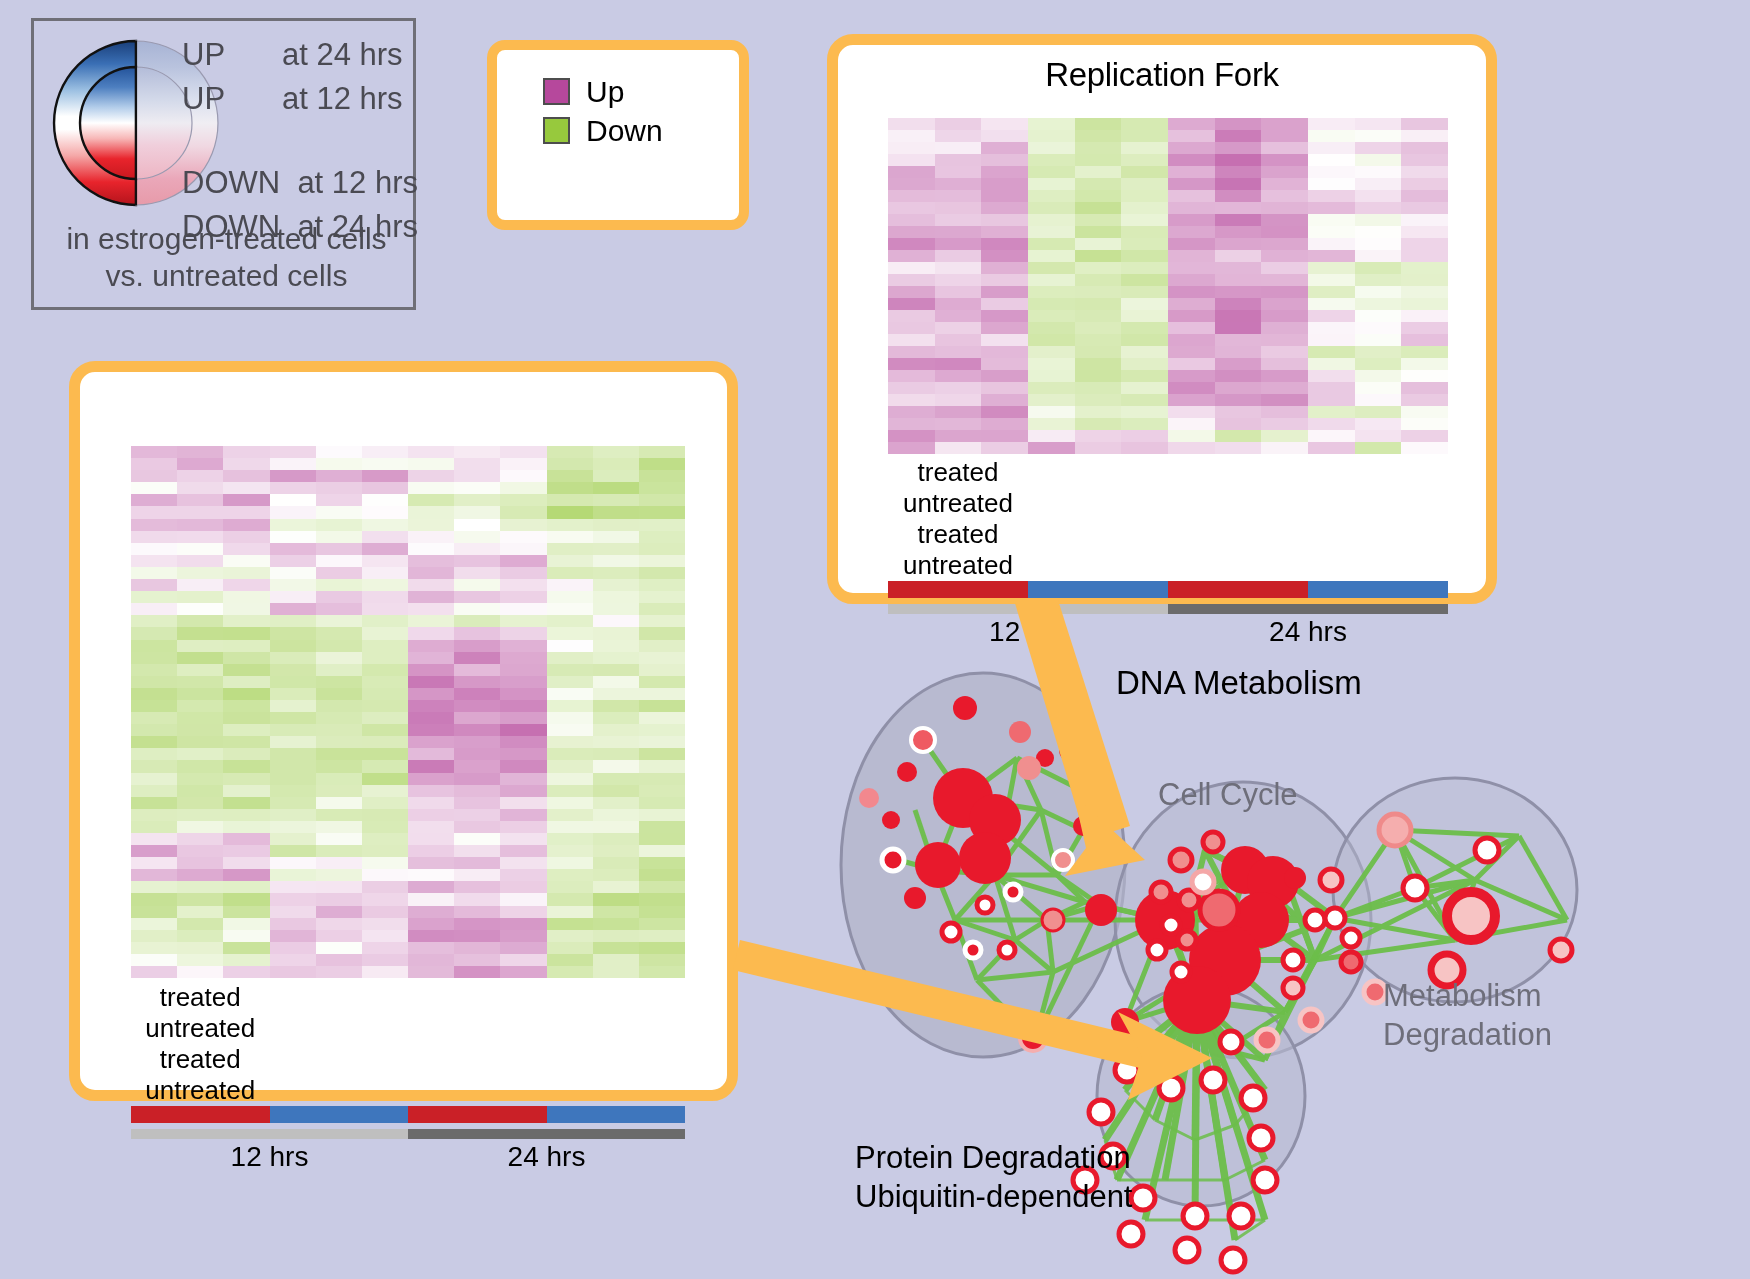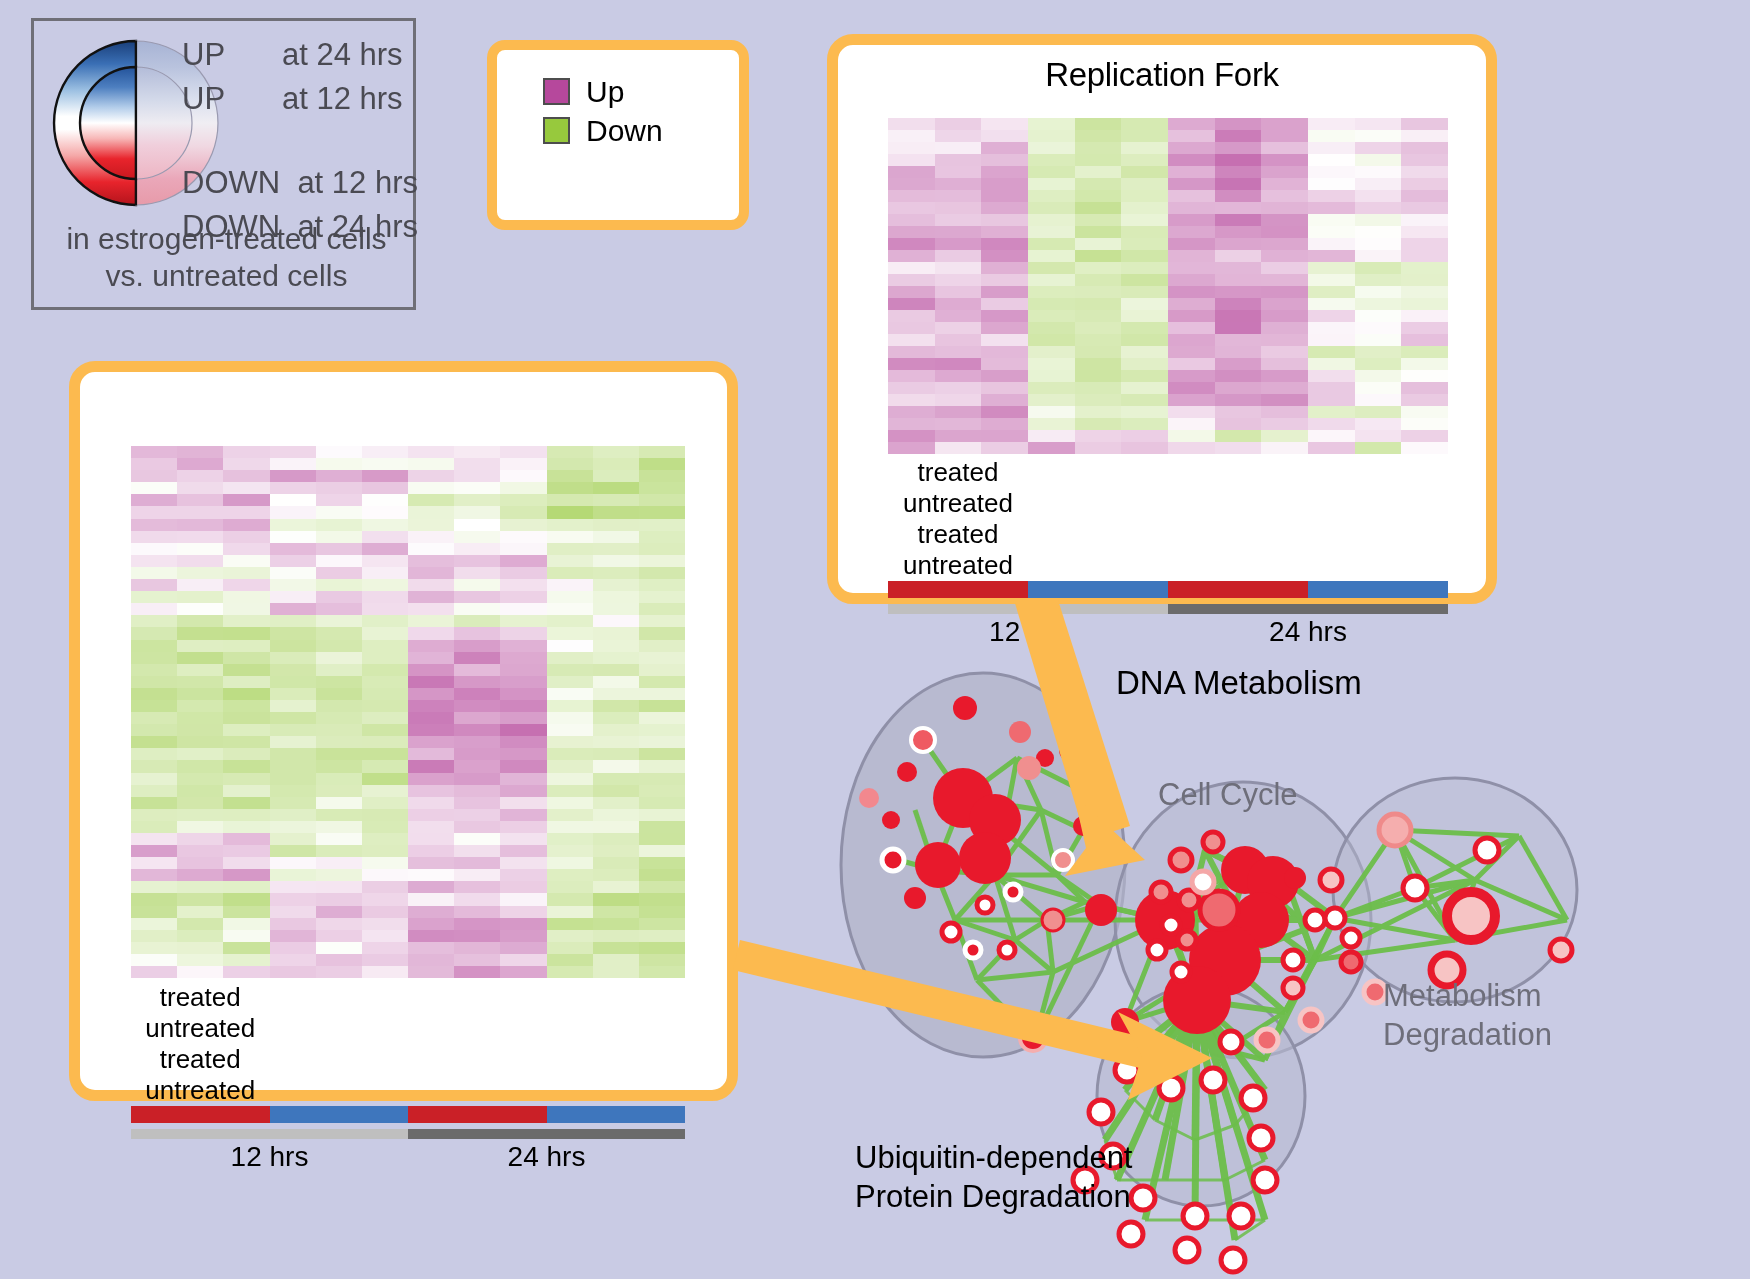--- a/index.html
+++ b/index.html
@@ -1357,17 +1357,17 @@
     </g>
   </svg>
 
   <div class="netlabel" id="lbl-dna">DNA Metabolism</div>
   <div class="netlabel" id="lbl-cc">Cell Cycle</div>
   <div class="netlabel" id="lbl-mt">
     <div>Metabolism</div>
     <div>Degradation</div>
   </div>
   <div class="netlabel" id="lbl-ub">
+    <div>Protein Degradation</div>
     <div>Ubiquitin-dependent</div>
-    <div>Protein Degradation</div>
   </div>
 
 </div>
 
 </body></html>

